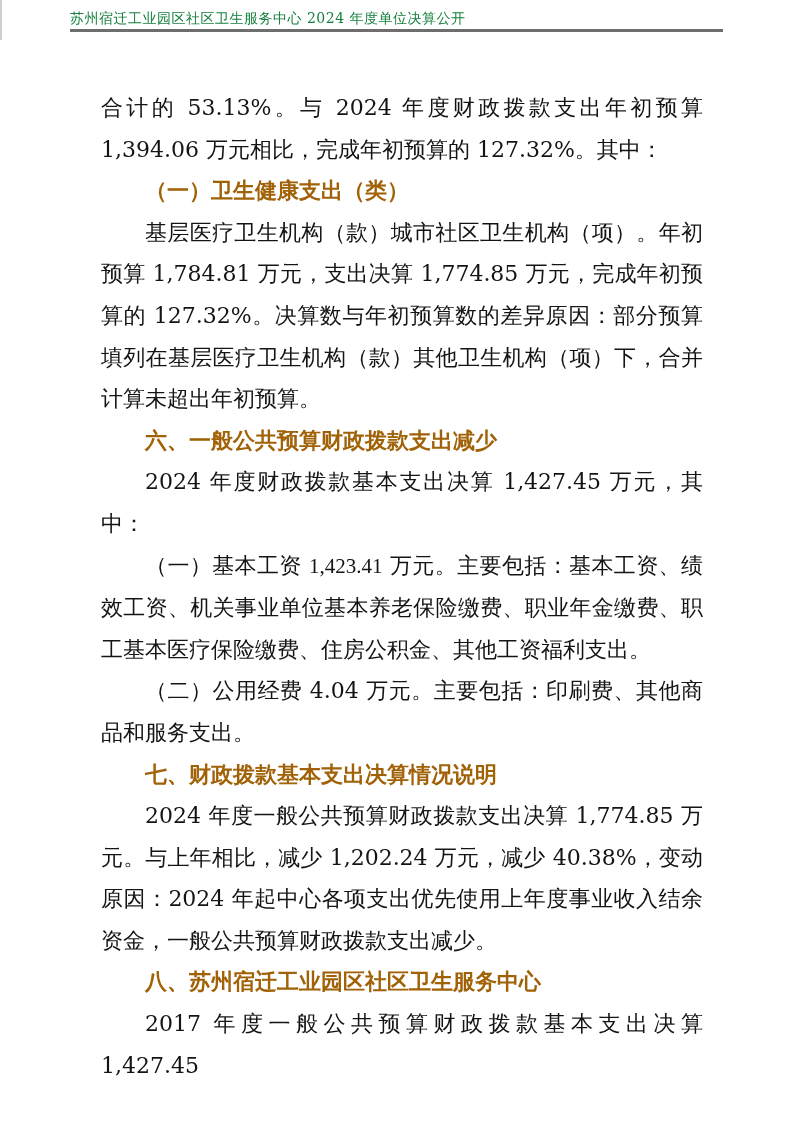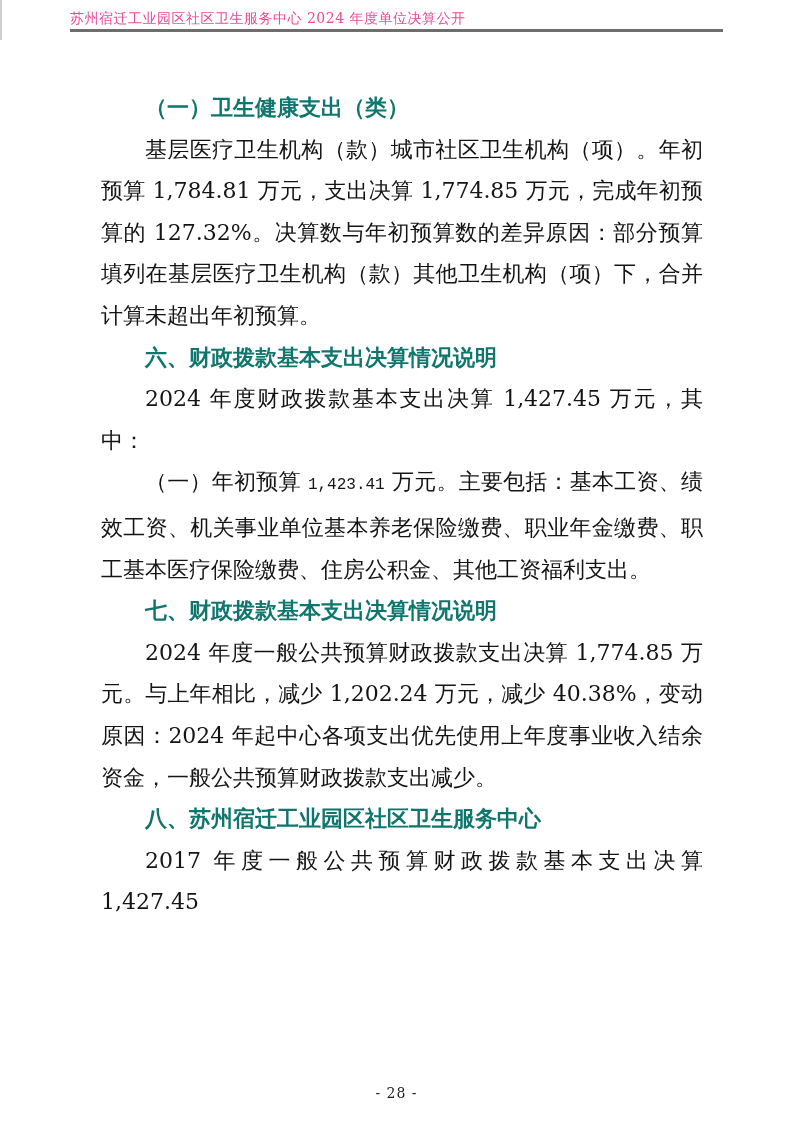--- a/index.html
+++ b/index.html
@@ -22,21 +22,21 @@
     width: 2px;
     height: 40px;
     background: #cfcfcf;
   }
   .doc-header {
     position: absolute;
     left: 70px;
     top: 10px;
     width: 655px;
     font-size: 14px;
-    color: #ec4899;
+    color: #15803d;
     letter-spacing: 0.5px;
     white-space: nowrap;
   }
   .header-rule {
     position: absolute;
     left: 70px;
     top: 29px;
     width: 653px;
     height: 2.5px;
     background: #6e6e6e;
@@ -54,25 +54,25 @@
   }
   .doc-body p {
     margin: 0;
     text-indent: 2em;
   }
   .doc-body p.continued {
     text-indent: 0;
   }
   .doc-body p.heading {
     font-weight: 700;
-    color: #0f766e;
+    color: #a16207;
   }
   .amount-sans {
-    font-family: Liberation Mono, monospace;
-    font-size: 16px;
+    font-family: Liberation Serif, serif;
+    font-size: 21px;
   }
   .doc-footer {
     position: absolute;
     left: 0;
     top: 1085px;
     width: 100%;
     text-align: center;
     font-size: 14px;
     color: #222222;
     letter-spacing: 1px;
@@ -84,37 +84,38 @@
 <div class="page">
 
   <div class="page-edge"></div>
 
   <div class="doc-header">苏州宿迁工业园区社区卫生服务中心 2024 年度单位决算公开</div>
 
   <div class="header-rule"></div>
 
   <div class="doc-body">
 
+    <p class="continued">合计的 53.13%。与 2024 年度财政拨款支出年初预算 1,394.06 万元相比，完成年初预算的 127.32%。其中：</p>
 
     <p class="heading">（一）卫生健康支出（类）</p>
 
     <p>基层医疗卫生机构（款）城市社区卫生机构（项）。年初预算 1,784.81 万元，支出决算 1,774.85 万元，完成年初预算的 127.32%。决算数与年初预算数的差异原因：部分预算填列在基层医疗卫生机构（款）其他卫生机构（项）下，合并计算未超出年初预算。</p>
 
-    <p class="heading">六、财政拨款基本支出决算情况说明</p>
+    <p class="heading">六、一般公共预算财政拨款支出减少</p>
 
     <p>2024 年度财政拨款基本支出决算 1,427.45 万元，其中：</p>
 
-    <p><span>（一）年初预算 </span><span class="amount-sans">1,423.41</span><span> 万元。主要包括：基本工资、绩效工资、机关事业单位基本养老保险缴费、职业年金缴费、职工基本医疗保险缴费、住房公积金、其他工资福利支出。</span></p>
+    <p><span>（一）基本工资 </span><span class="amount-sans">1,423.41</span><span> 万元。主要包括：基本工资、绩效工资、机关事业单位基本养老保险缴费、职业年金缴费、职工基本医疗保险缴费、住房公积金、其他工资福利支出。</span></p>
 
+    <p>（二）公用经费 4.04 万元。主要包括：印刷费、其他商品和服务支出。</p>
 
     <p class="heading">七、财政拨款基本支出决算情况说明</p>
 
     <p>2024 年度一般公共预算财政拨款支出决算 1,774.85 万元。与上年相比，减少 1,202.24 万元，减少 40.38%，变动原因：2024 年起中心各项支出优先使用上年度事业收入结余资金，一般公共预算财政拨款支出减少。</p>
 
     <p class="heading">八、苏州宿迁工业园区社区卫生服务中心</p>
 
     <p>2017 年度一般公共预算财政拨款基本支出决算 1,427.45</p>
 
   </div>
 
-  <div class="doc-footer">- 28 -</div>
 
 </div>
 
 </body></html>

